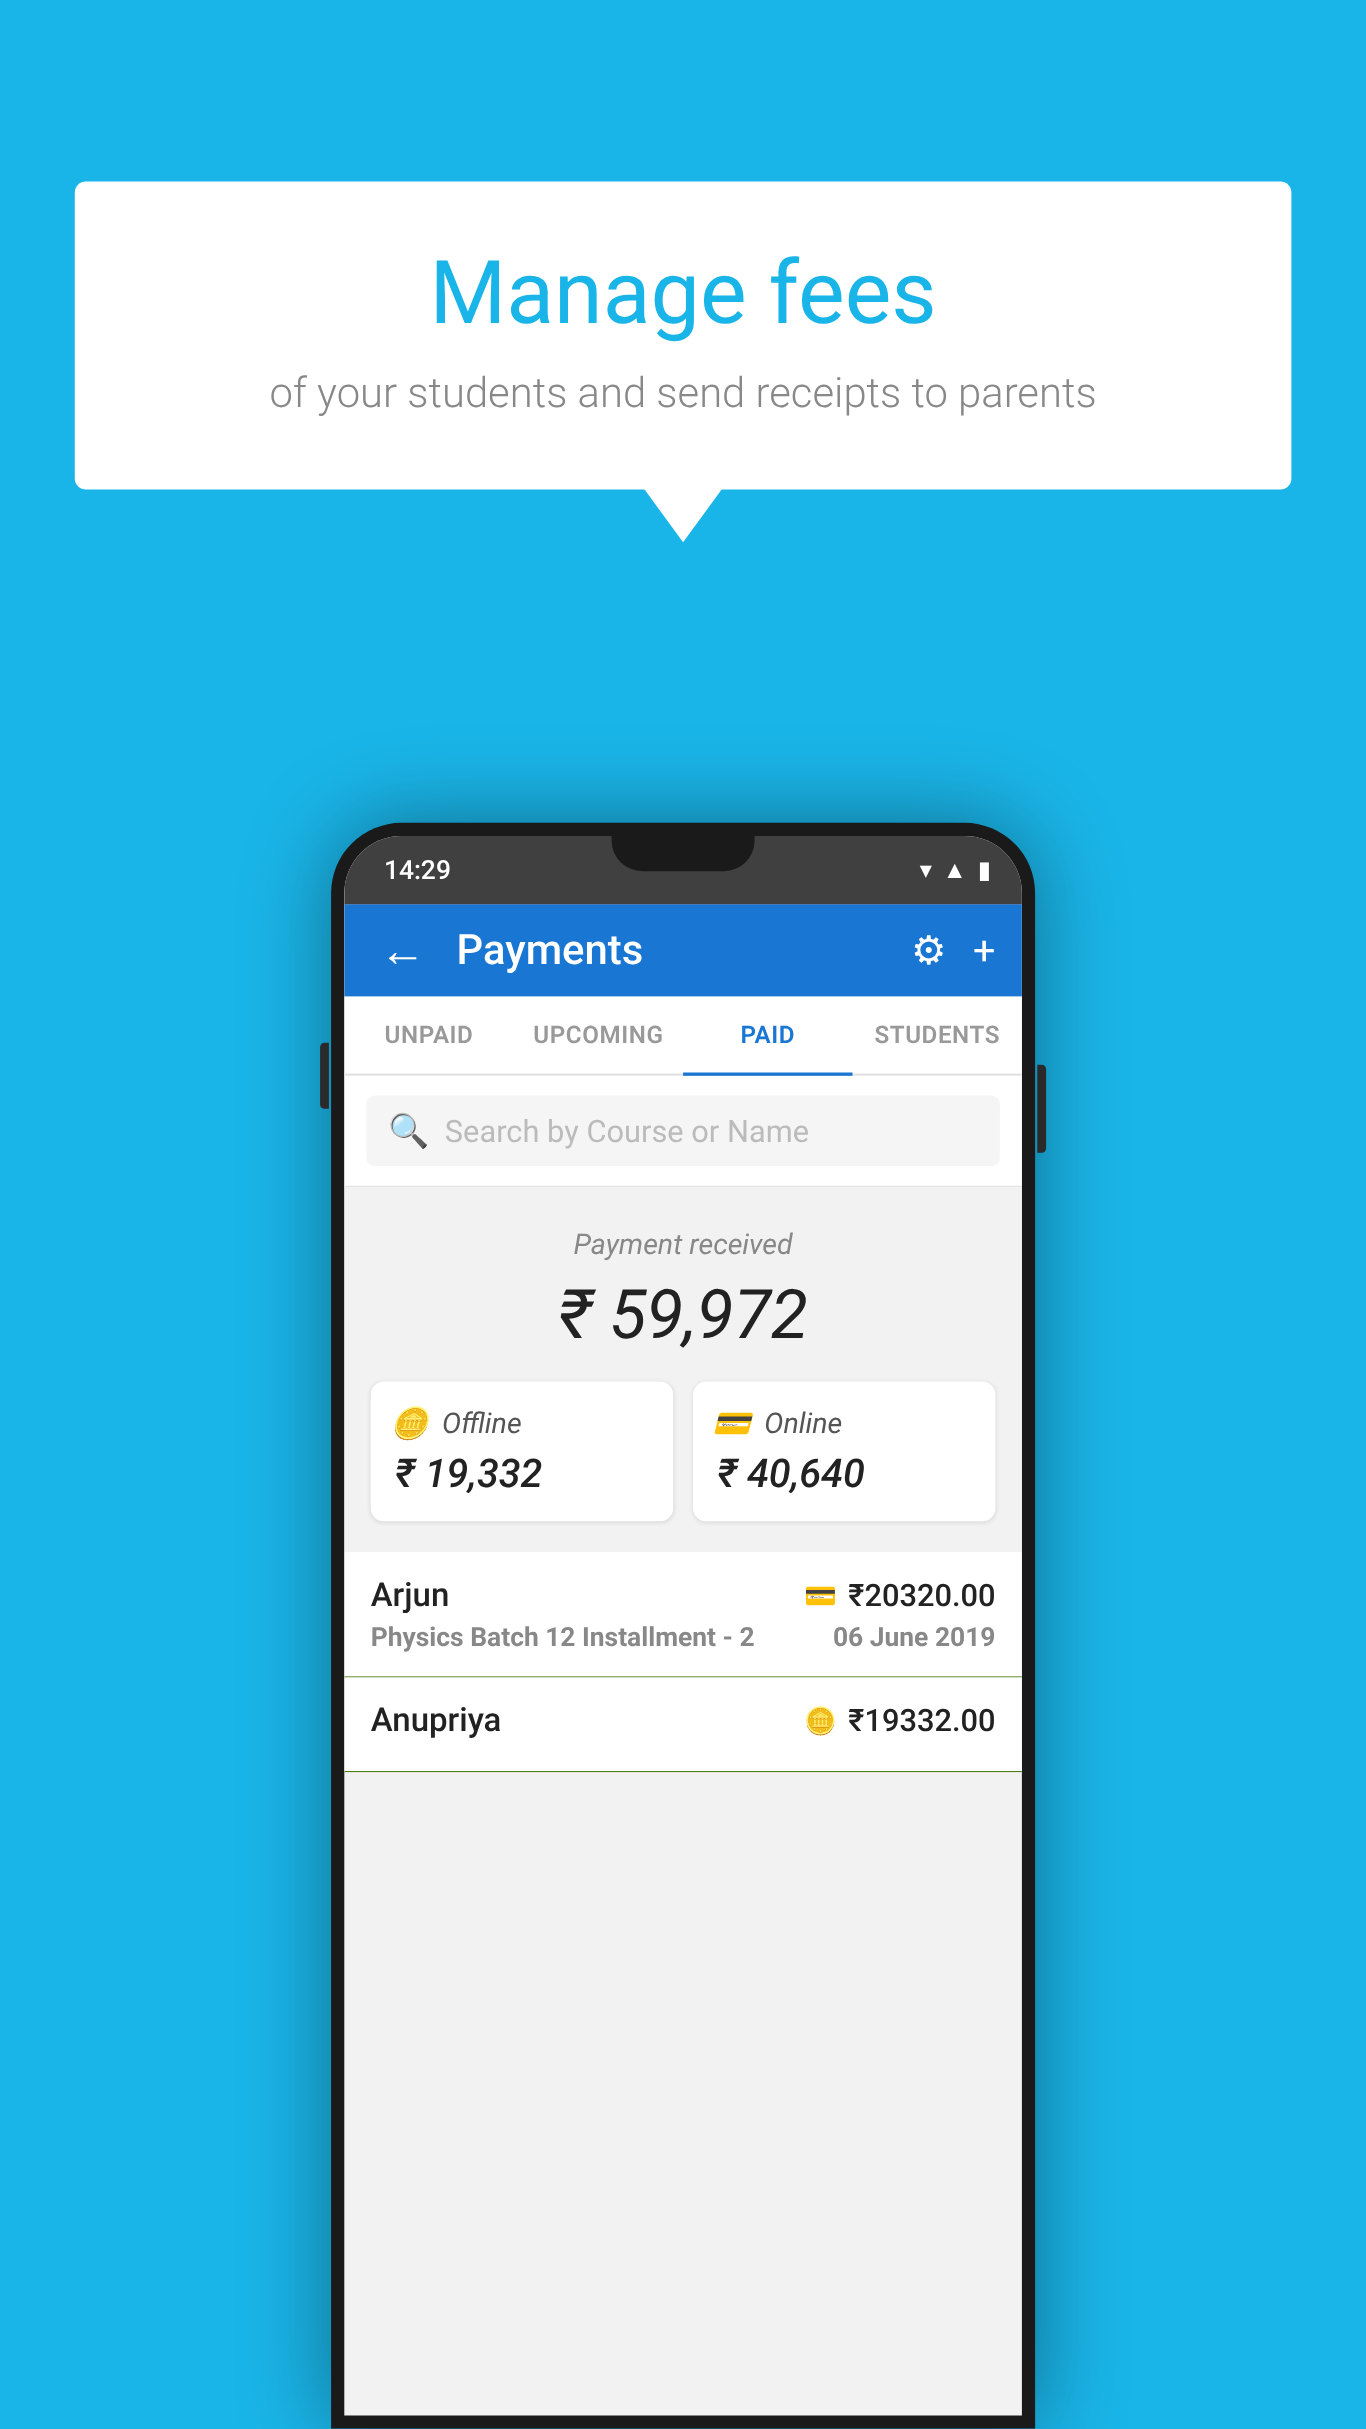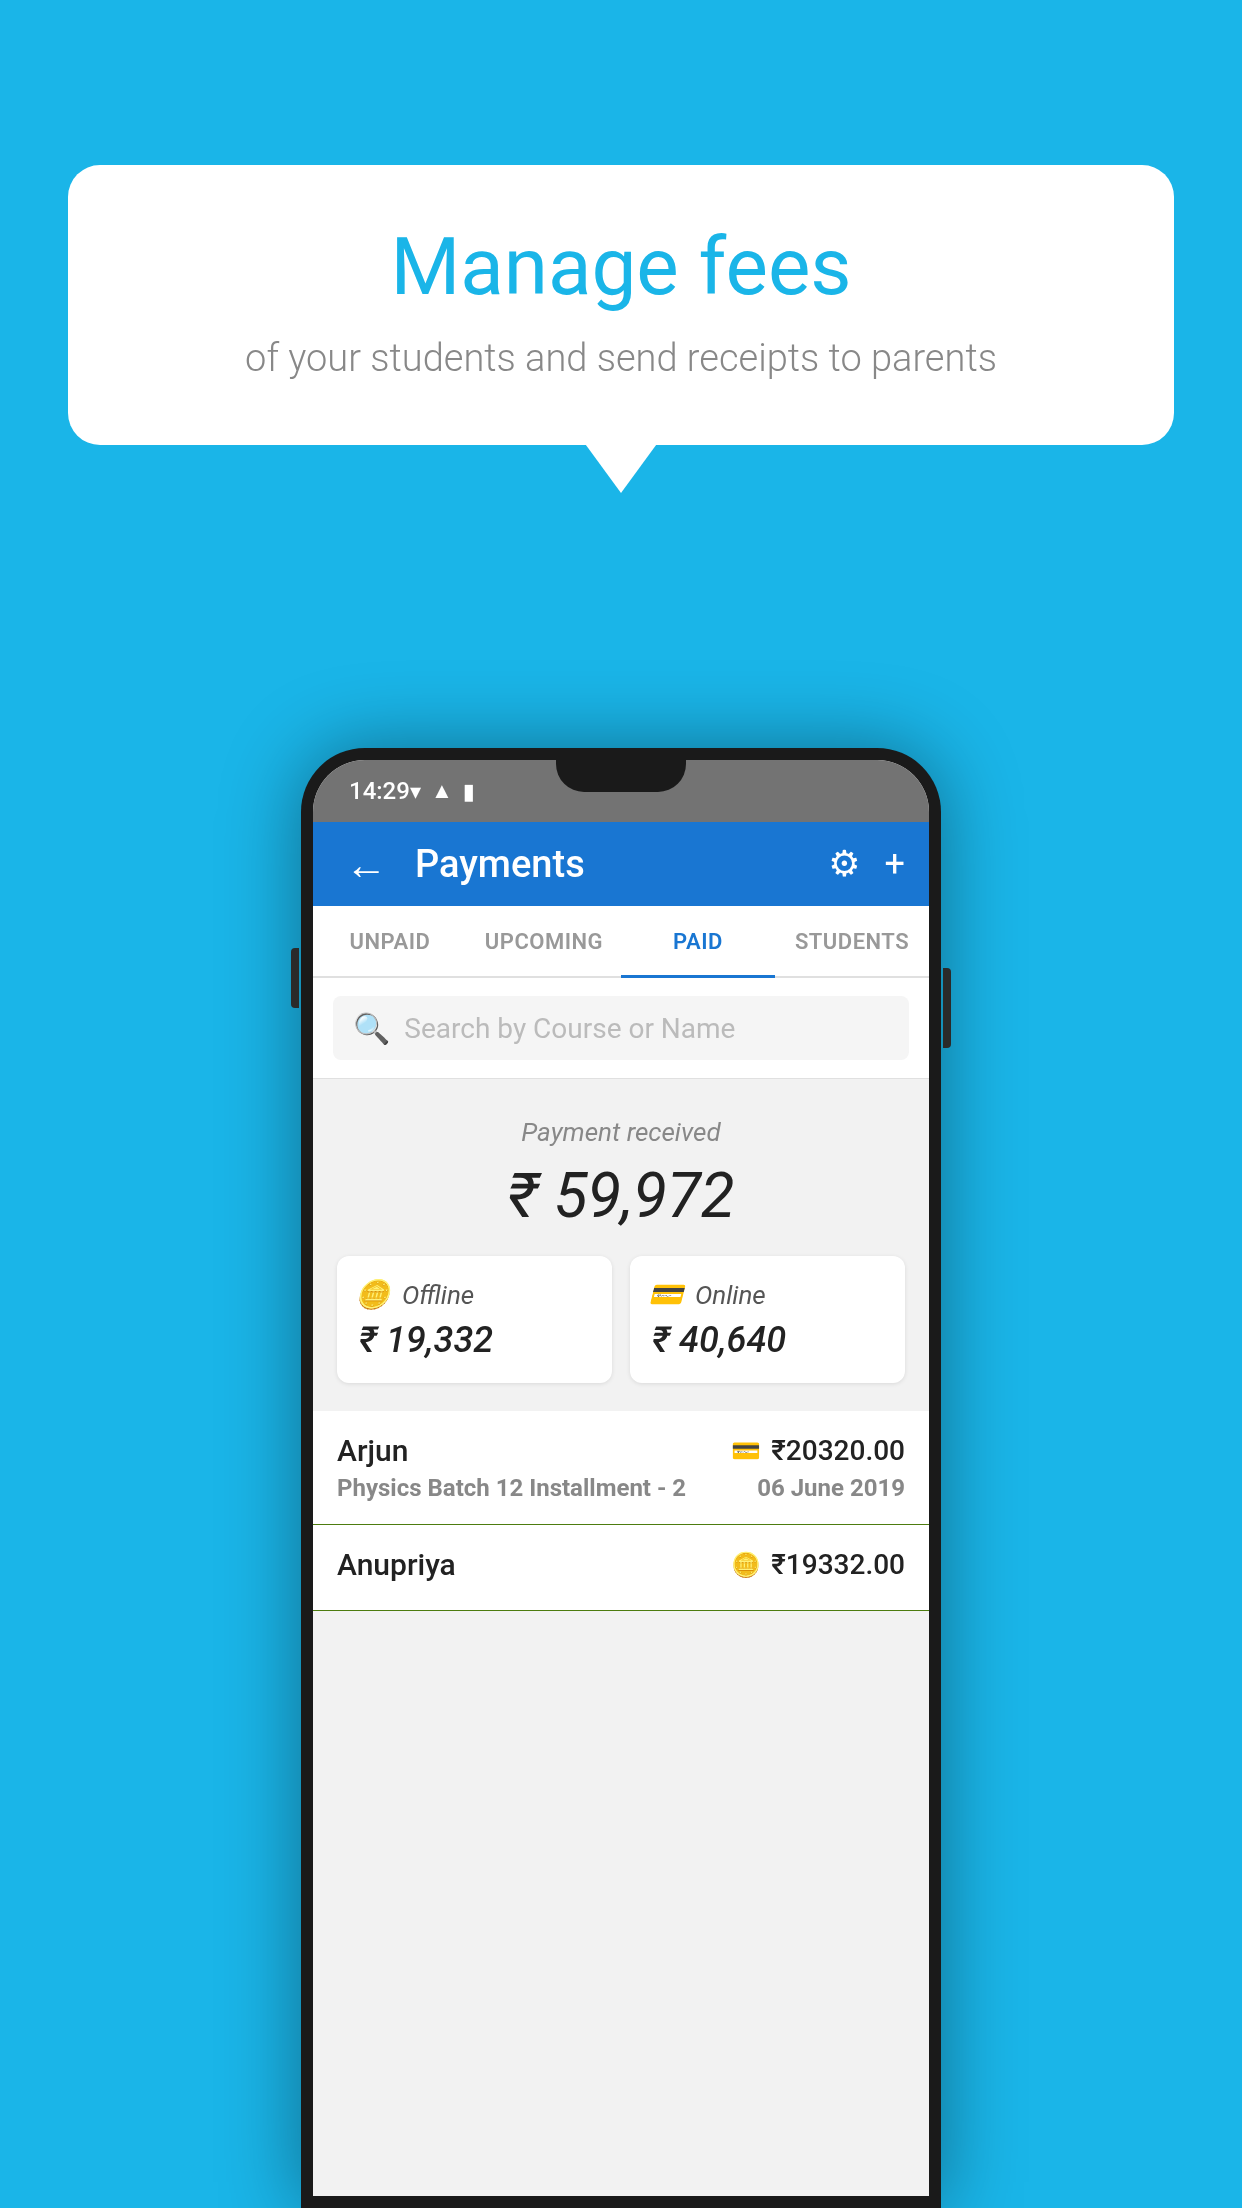--- a/index.html
+++ b/index.html
@@ -14,21 +14,21 @@
       position: relative;
     }
 
     
     .speech-bubble {
       position: absolute;
       top: 165px;
       left: 68px;
       right: 68px;
       background: white;
-      border-radius: 32px;
+      border-radius: 10px;
       padding: 55px 60px 65px;
       text-align: center;
     }
     .speech-bubble::after {
       content: '';
       position: absolute;
       bottom: -48px;
       left: 50%;
       transform: translateX(-50%);
       width: 0;
@@ -80,24 +80,25 @@
       transform: translateX(-50%);
       width: 130px;
       height: 32px;
       background: #1a1a1a;
       border-radius: 0 0 28px 28px;
       z-index: 10;
     }
 
     
     .status-bar {
-      background: #737373;
+      background: #404040;
       height: 62px;
       display: flex;
       align-items: center;
+      justify-content: space-between;
       padding: 0 28px;
       position: relative;
     }
     .status-time {
       color: white;
       font-size: 24px;
       font-weight: 500;
       padding-left: 8px;
     }
     .status-icons {

